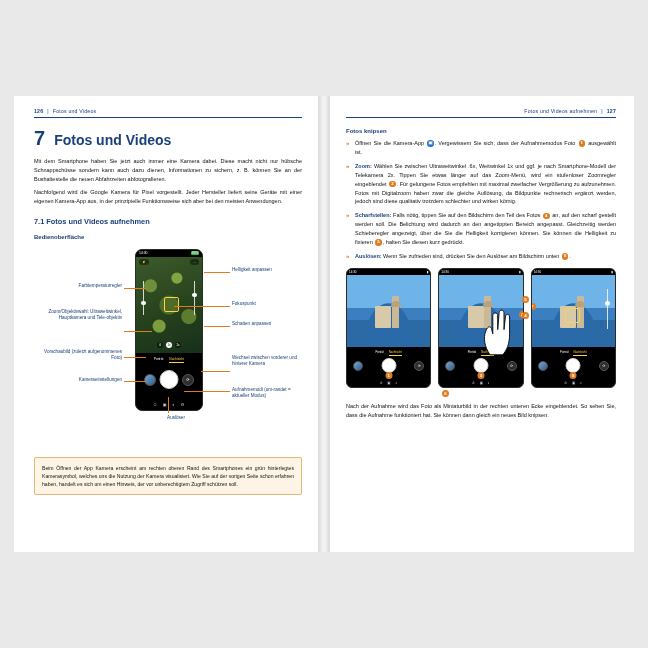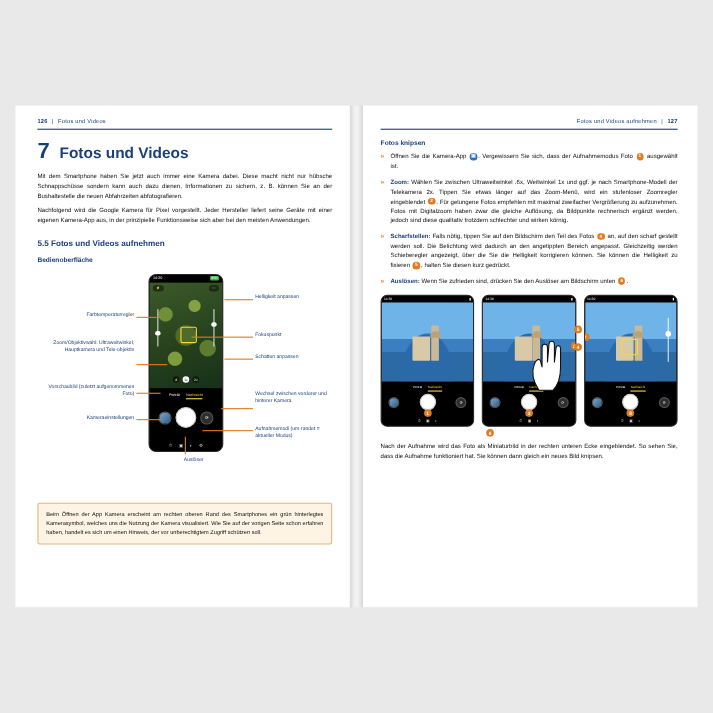--- a/index.html
+++ b/index.html
@@ -201,21 +201,21 @@
     </div>
 
     <h1 class="chapter">
       <span class="num">7</span>
       <span>Fotos und Videos</span>
     </h1>
 
     <p class="body">Mit dem Smartphone haben Sie jetzt auch immer eine Kamera dabei. Diese macht nicht nur hübsche Schnappschüsse sondern kann auch dazu dienen, Informationen zu sichern, z. B. können Sie an der Bushaltestelle die neuen Abfahrzeiten abfotografieren.</p>
     <p class="body">Nachfolgend wird die Google Kamera für Pixel vorgestellt. Jeder Hersteller liefert seine Geräte mit einer eigenen Kamera-App aus, in der prinzipielle Funktionsweise sich aber bei den meisten Anwendungen.</p>
 
-    <h2 class="sec">5.5  Fotos und Videos aufnehmen</h2>
+    <h2 class="sec">7.1  Fotos und Videos aufnehmen</h2>
     <h3 class="sub">Bedienoberfläche</h3>
 
     <div class="figwrap">
 
       <div class="phone">
         <div class="statusbar">
           <span>14:30</span>
           <span class="battery">85%</span>
         </div>
 

